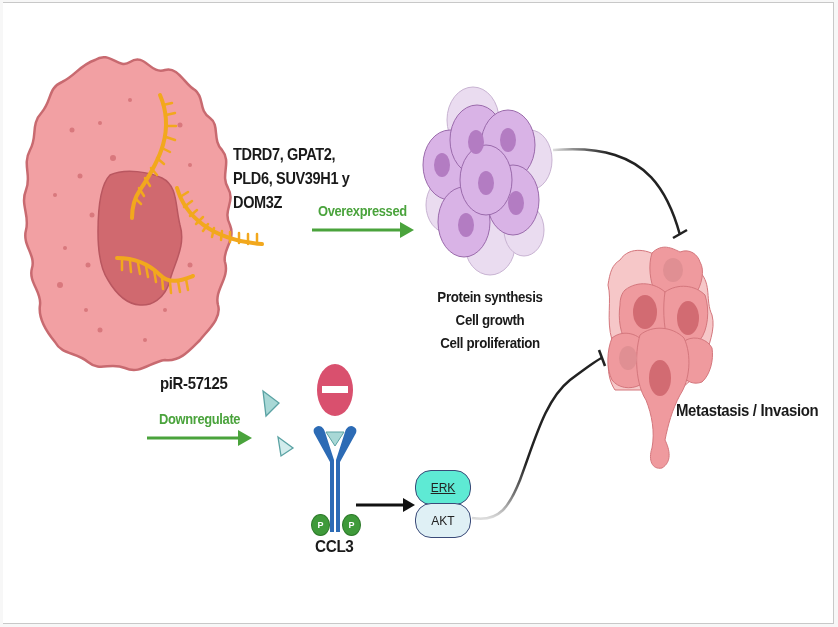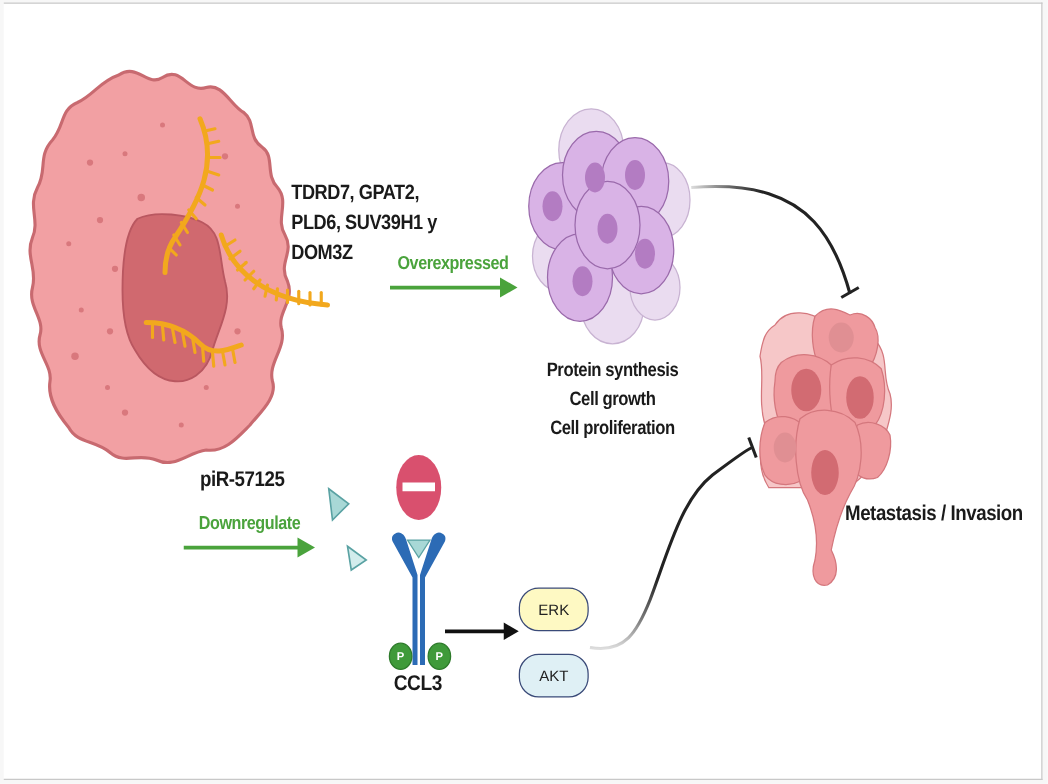--- a/index.html
+++ b/index.html
@@ -10,22 +10,22 @@
   .gene { left:233px; top:142px; font-size:16.5px; line-height:24px; transform:scaleX(0.88); transform-origin:left top; }
   .gene div { display:block; }
   .green { color:#4aa33c; font-size:15px; }
   .over { left:318px; top:202px; transform:scaleX(0.86); transform-origin:left top; }
   .down { left:159px; top:410px; transform:scaleX(0.86); transform-origin:left top; }
   .pir { left:160px; top:374px; font-size:17px; transform:scaleX(0.88); transform-origin:left top; }
   .effects { left:415px; top:285px; width:150px; text-align:center; font-size:15.5px; line-height:23px; transform:scaleX(0.86); transform-origin:center top; }
   .ccl3 { left:315px; top:537px; font-size:17px; transform:scaleX(0.9); transform-origin:left top; }
   .meta { left:676px; top:401px; font-size:17px; transform:scaleX(0.88); transform-origin:left top; }
   .kin { position:absolute; width:54px; height:33px; border:1.5px solid #3a4a78; border-radius:16px; font-size:12px; color:#222; display:flex; align-items:center; justify-content:center; transform:scaleX(1); }
-  .erk { left:415px; top:470px; background:#fef9c3; }
-  .akt { left:415px; top:503px; background:#dff0f5;margin-top:20px; }
+  .erk { left:415px; top:470px; background:#5eead4;text-decoration:underline; }
+  .akt { left:415px; top:503px; background:#dff0f5; }
 </style>
 </head>
 <body>
 
 <div class="frame"></div>
 
 <svg class="canvas" width="838" height="627" viewBox="0 0 838 627">
   <defs>
     <linearGradient id="fadeTop" x1="0" y1="0" x2="1" y2="0">
       <stop offset="0" stop-color="#dddddd"></stop>

